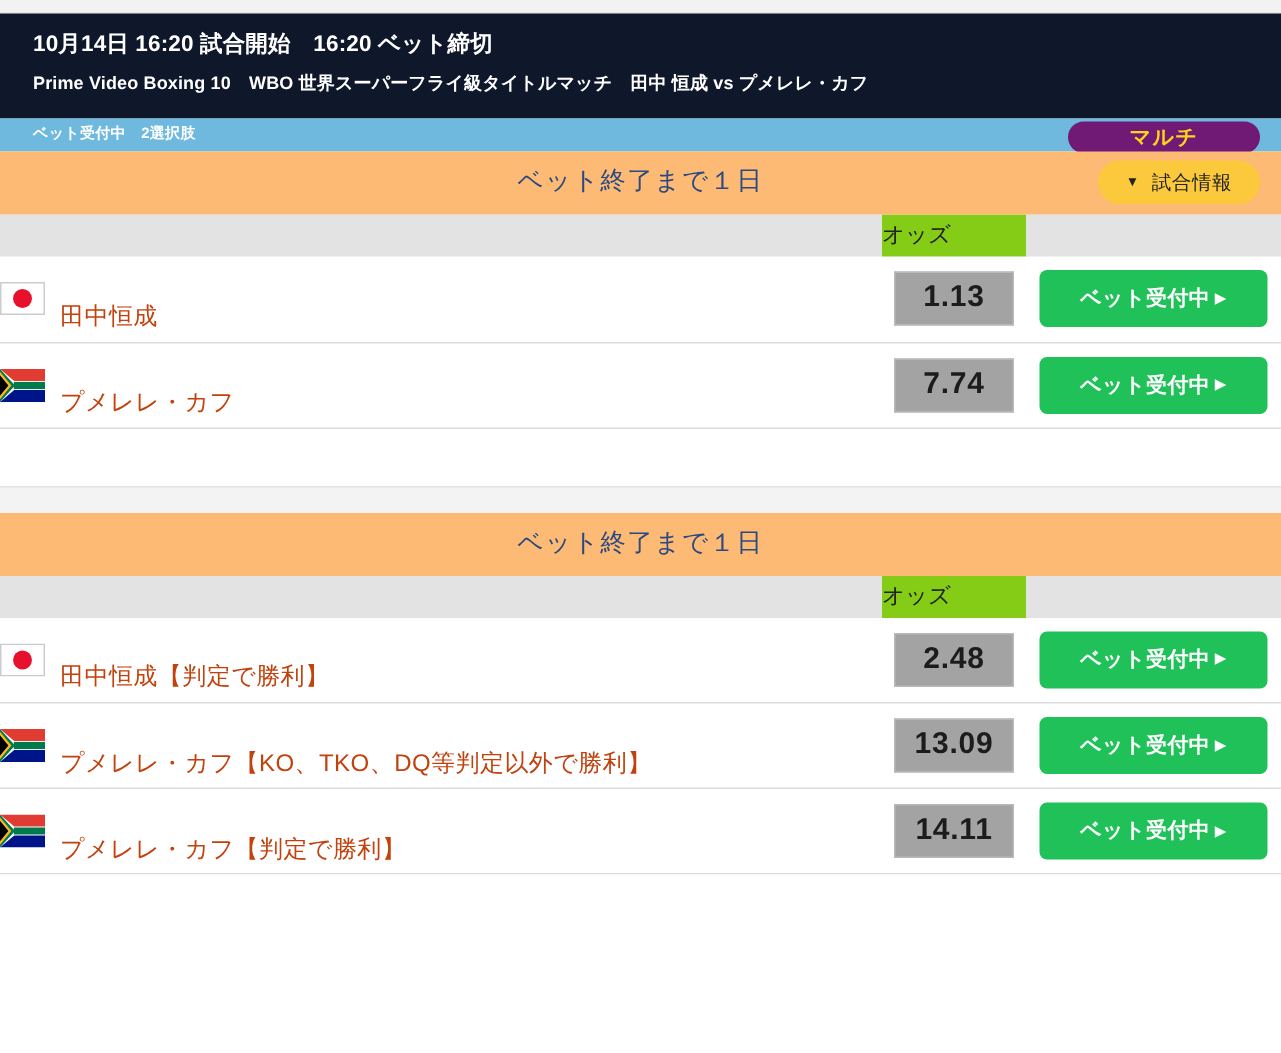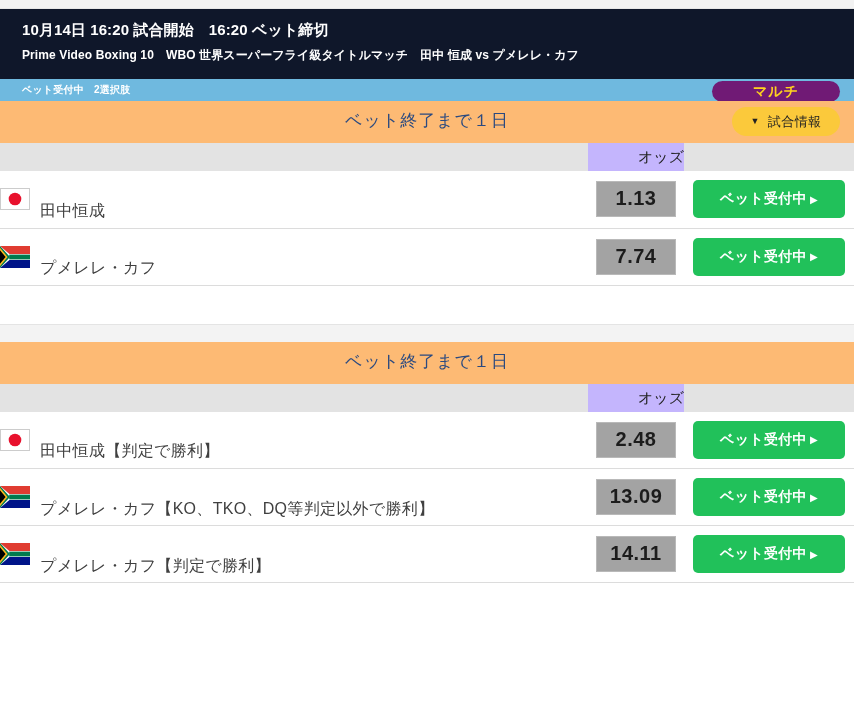--- a/index.html
+++ b/index.html
@@ -142,25 +142,25 @@
   .odds-table col.c-act   { width: 170px; }
 
   .odds-head th {
     background: #e3e3e3;
     height: 28px;
     padding: 0;
     font-weight: normal;
     border: none;
   }
   .odds-head .odds-label {
-    background: #c4b5fd;
+    background: #84cc16;
     display: block;
     height: 28px;
     line-height: 28px;
-    text-align: right;
+    text-align: left;
     font-size: 15px;
     color: #222222;
     font-weight: normal;
   }
 
   .bet-row {
     height: 57px;
     border-bottom: 1px solid #dcdcdc;
   }
   .bet-row td {
@@ -171,21 +171,21 @@
   .name-cell {
     padding-left: 20px;
   }
   .name-inner {
     display: flex;
     align-items: center;
     gap: 10px;
   }
   .sel-name {
     font-size: 16px;
-    color: #404040;
+    color: #c2410c;
     white-space: nowrap;
     letter-spacing: 0.3px;
     margin-top: 24px;
   }
 
   
   .flag {
     width: 30px;
     height: 22px;
     flex: 0 0 30px;

